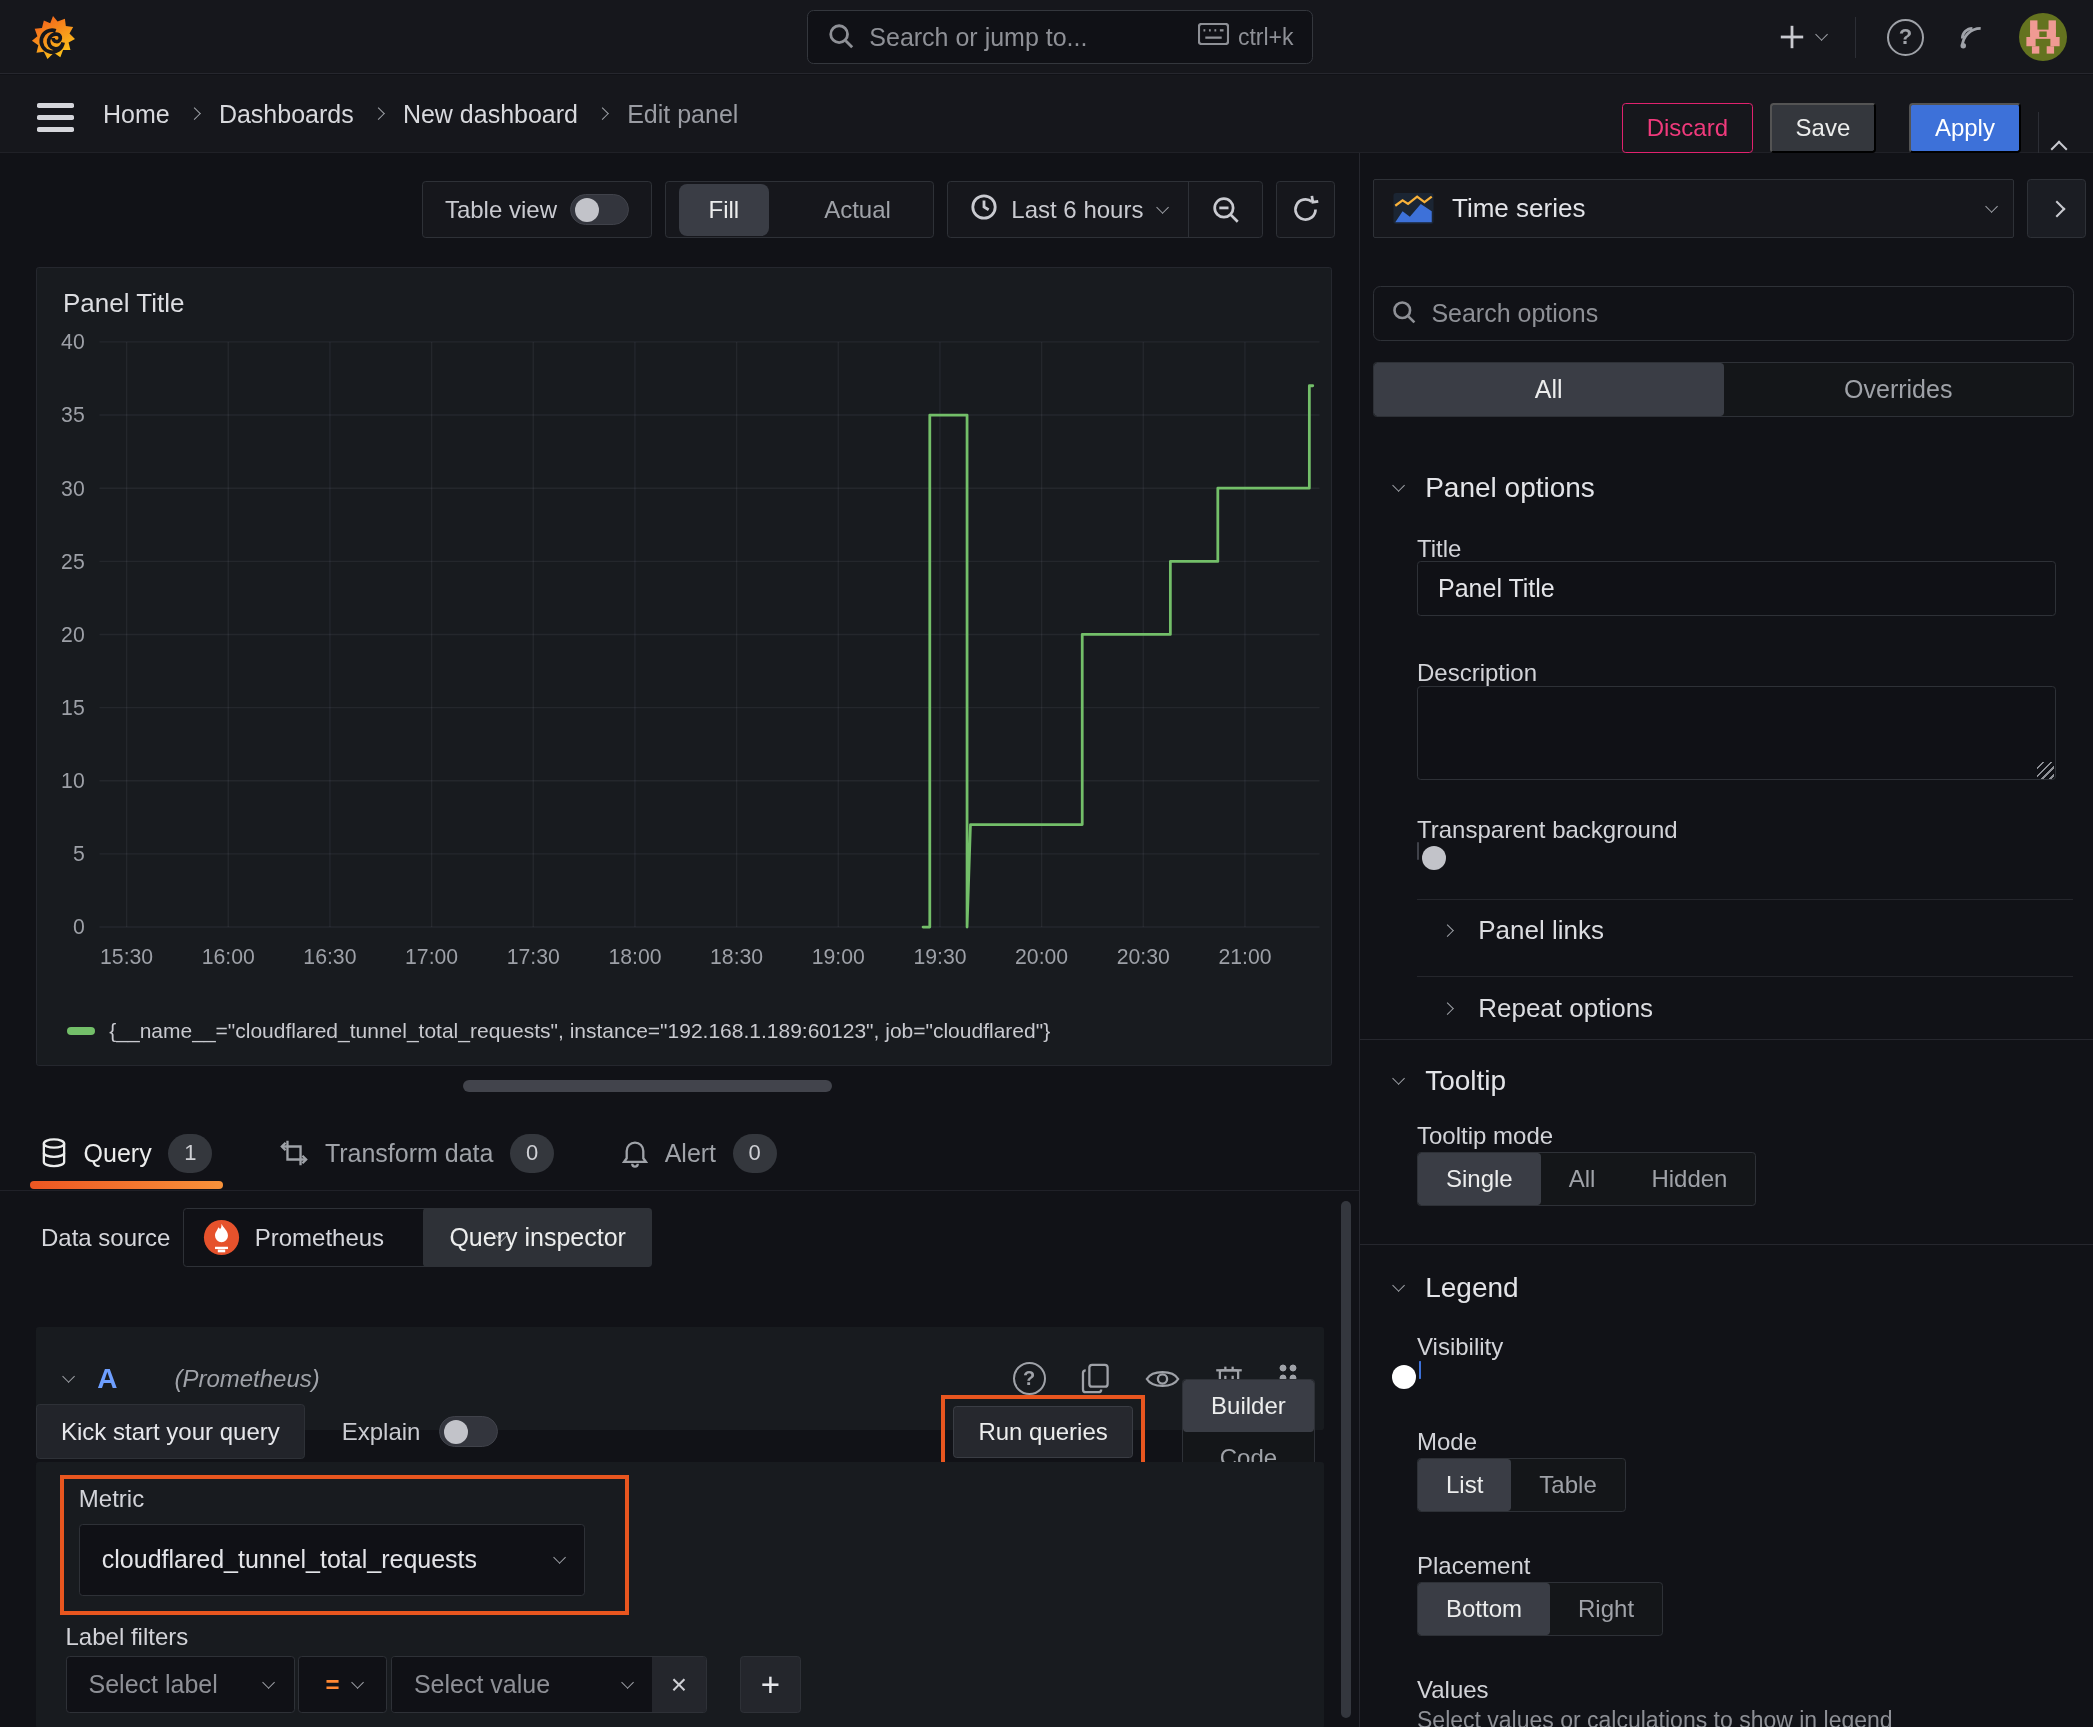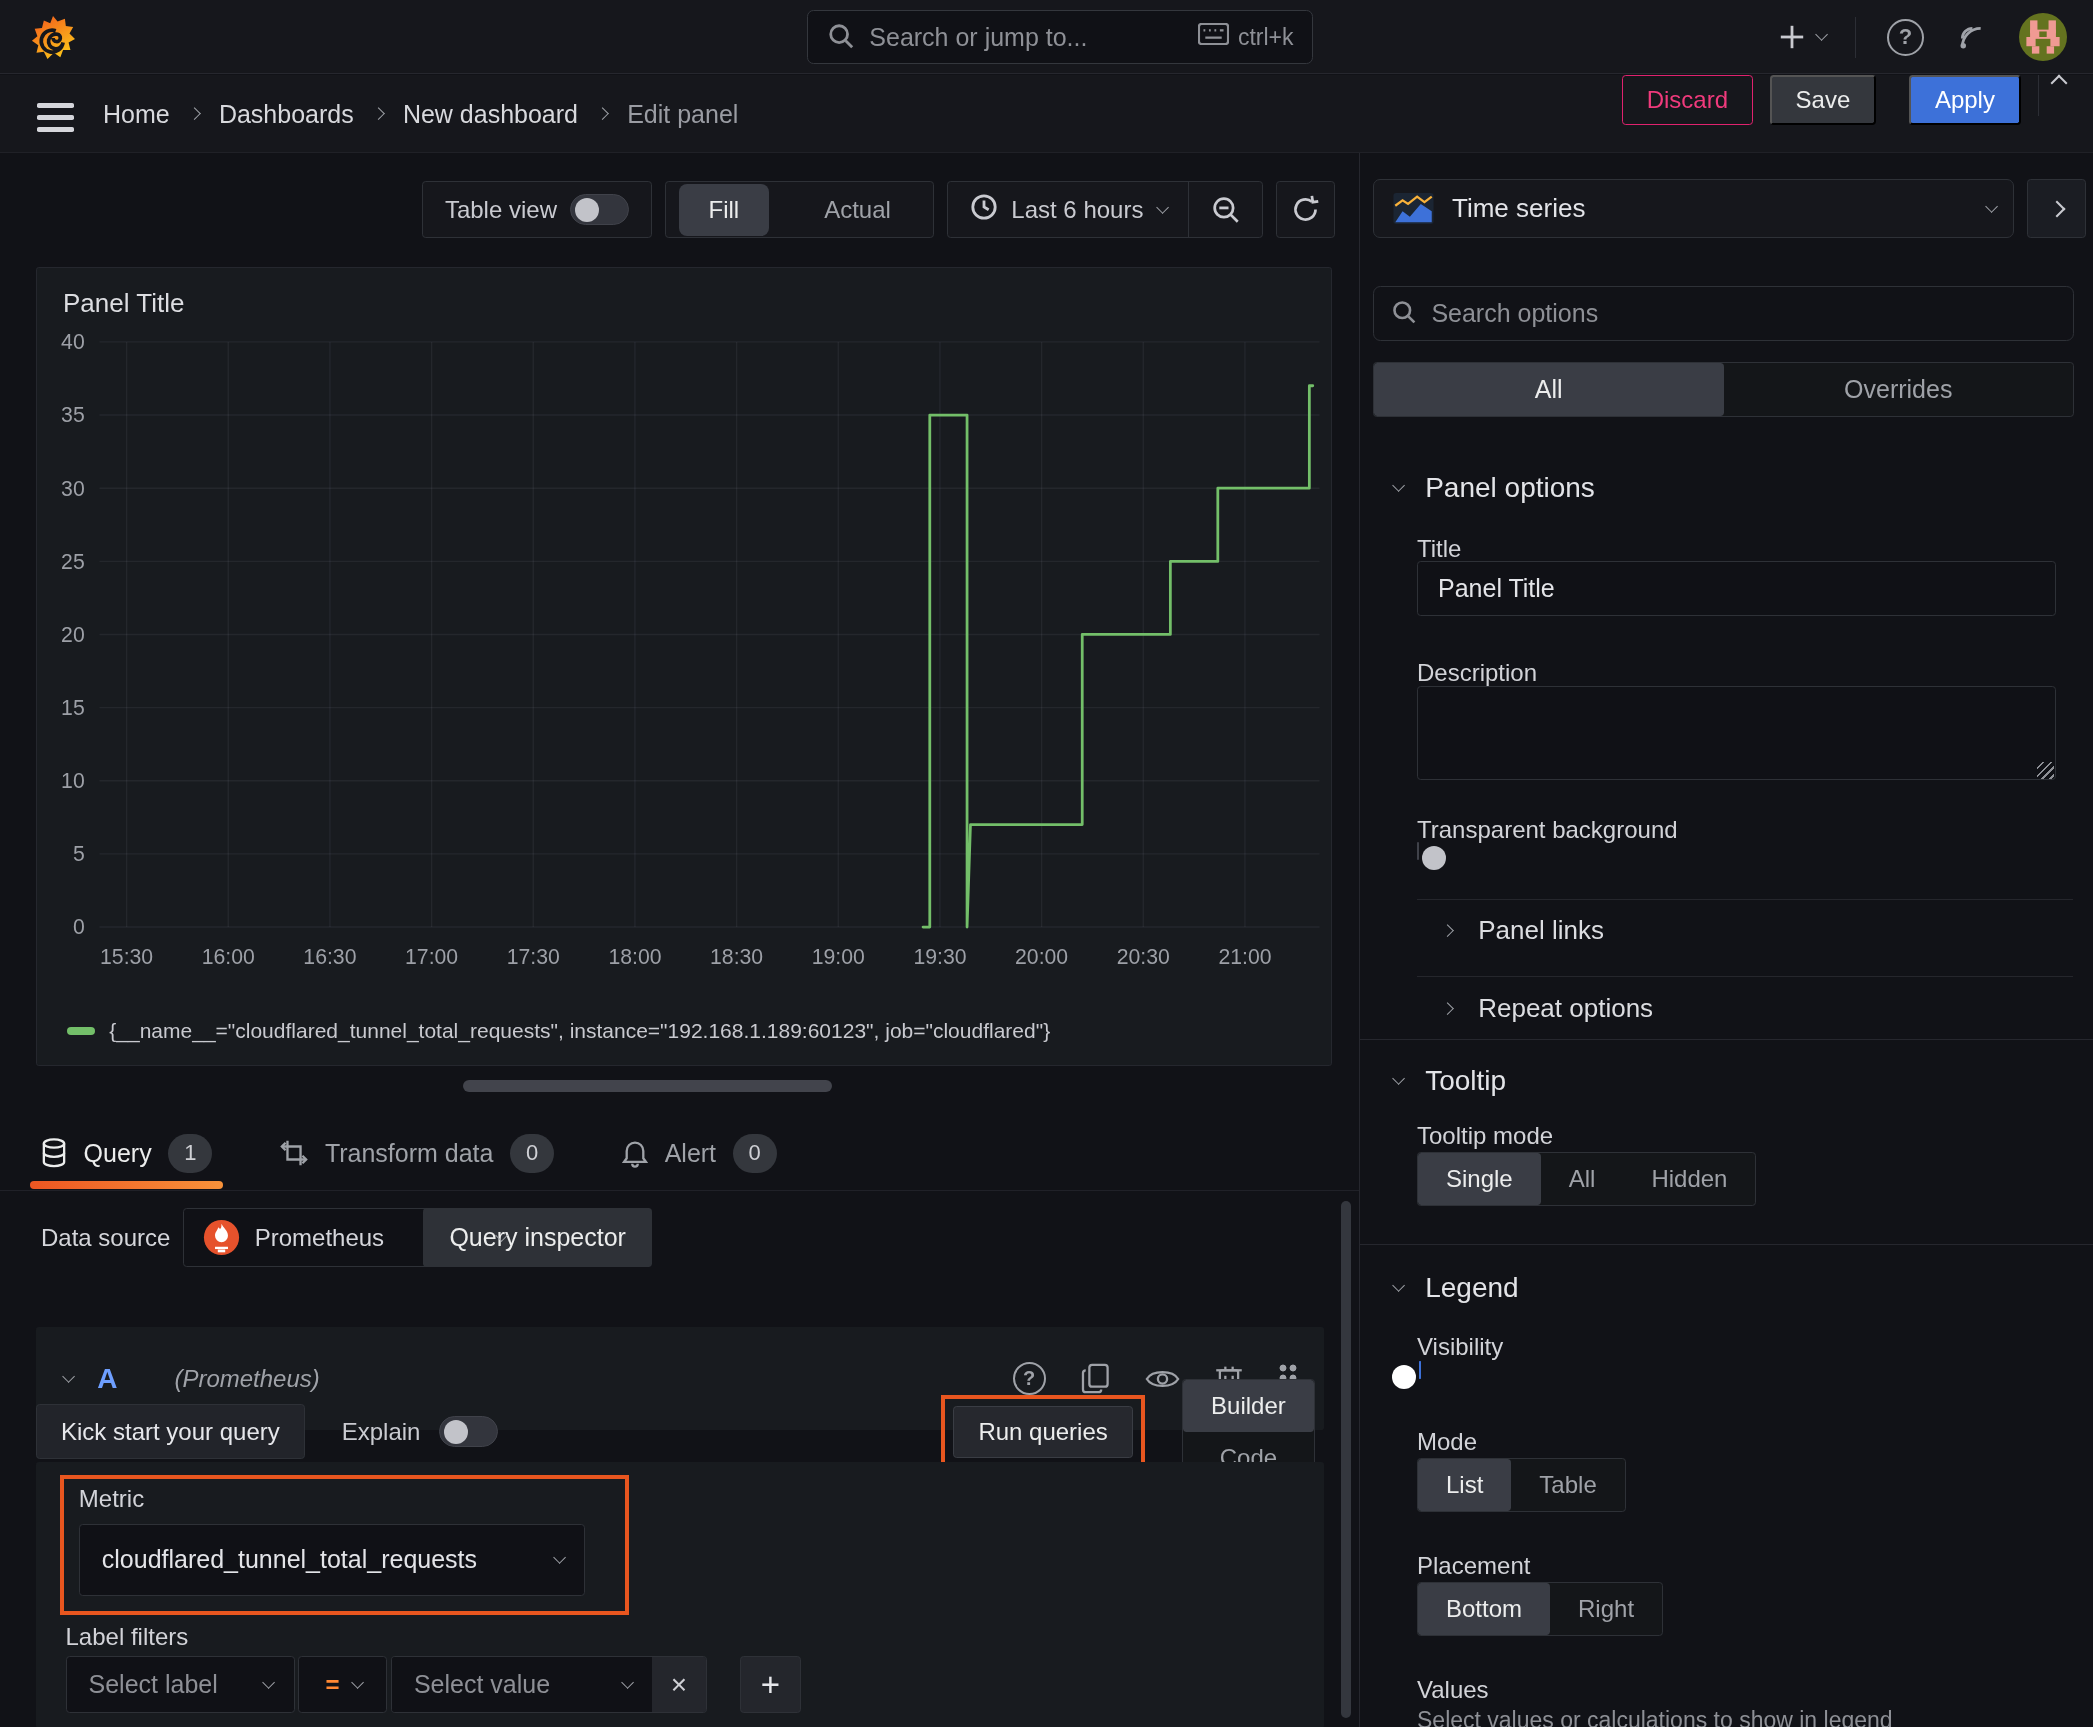--- a/index.html
+++ b/index.html
@@ -22,21 +22,21 @@
   .helpcirc { width:37px; height:37px; border:2.8px solid #9fa2a8; border-radius:50%; display:flex; align-items:center;
     justify-content:center; font-size:22px; color:#9fa2a8; font-weight:bold; }
 
   .hamburger { width:37px; display:flex; flex-direction:column; gap:7.4px; }
   .hamburger i { display:block; height:4.6px; background:#d5d6db; border-radius:1.8px; }
 
   .crumbs { position:absolute; left:103px; top:0; height:78px; display:flex; align-items:center; gap:20px; font-size:25px; }
   .crumbs .item { color:#d8d9dd; cursor:pointer; }
   .crumbs .item.last { color:#9a9ca3; }
 
-  .crumb-actions { position:absolute; right:26px; top:0; height:78px; display:flex; align-items:flex-start; gap:16.6px; }
+  .crumb-actions { position:absolute; right:26px; top:0; height:78px; display:flex; align-items:flex-end; gap:16.6px; }
   .btn { height:50px; padding:0 24px; border-radius:3.7px; font-size:24px; display:inline-flex; align-items:center; cursor:pointer; }
   .btn-discard { border:0.9px solid #e0226e; color:#f03a7c; background:transparent; }
   .btn-save { background:#34373d; color:#eceded; }
   .btn-apply { background:#3d71d9; color:#ffffff;margin-left:16px; }
 
   
   .chv { display:inline-block; width:12px; height:12px; border-right:2.8px solid #9fa2a8; border-bottom:2.8px solid #9fa2a8; }
   .chv-d { transform:rotate(45deg) translateY(-2.8px); }
   .chv-u { transform:rotate(-135deg) translateY(-2.8px); }
   .chv-r { transform:rotate(-45deg); }
@@ -121,21 +121,21 @@
   .lf-valgroup { display:flex; margin-left:3.7px; border:0.9px solid #2e3137; border-radius:3.7px; overflow:hidden; }
   .lf-sel-value { width:260px; height:55px; border:none; border-radius:0; }
   .xcell { width:54px; height:55px; background:#24262c; color:#cfd0d5; display:flex; align-items:center;
     justify-content:center; font-size:28px; cursor:pointer; }
   .plusbtn { width:61px; height:57px; background:#24262c; border:0.9px solid #2e3137; border-radius:3.7px;
     color:#e6e7eb; font-size:33px; display:flex; align-items:center; justify-content:center; margin-left:33px; cursor:pointer; }
 
   
   .sidebar { position:absolute; left:1359px; top:153px; right:0; bottom:0; border-left:0.9px solid #26272e; background:#111217; }
   .vizrow { position:absolute; left:13px; top:26px; display:flex; gap:13px; }
-  .vizsel { width:641px; height:59px; border:0.9px solid #2e3137; border-radius:7px; background:#16171c;
+  .vizsel { width:641px; height:59px; border:0.9px solid #2e3137; border-radius:2px; background:#16171c;
     display:flex; align-items:center; gap:18.5px; padding:0 18.5px; font-size:26px; color:#e3e4e8; cursor:pointer; }
   .sb-search { position:absolute; left:13px; top:133px; width:701px; height:55px; border:0.9px solid #2e3137;
     border-radius:7.4px; display:flex; align-items:center; gap:14.8px; padding:0 16.6px; }
   .sb-search .ph { color:#8e9096; font-size:25px; }
   .ao { position:absolute; left:13px; top:209px; width:701px; height:55px; border:0.9px solid #2e3137;
     border-radius:3.7px; display:flex; background:#141619; }
   .ao .half { flex:1; display:flex; align-items:center; justify-content:center; font-size:25px; color:#9fa2a8; cursor:pointer; }
   .ao .half.on { background:#3a3d45; color:#eceded; border-radius:3.7px; }
 
   .sec-head { position:absolute; left:32px; display:flex; align-items:center; gap:24px; font-size:28px;

